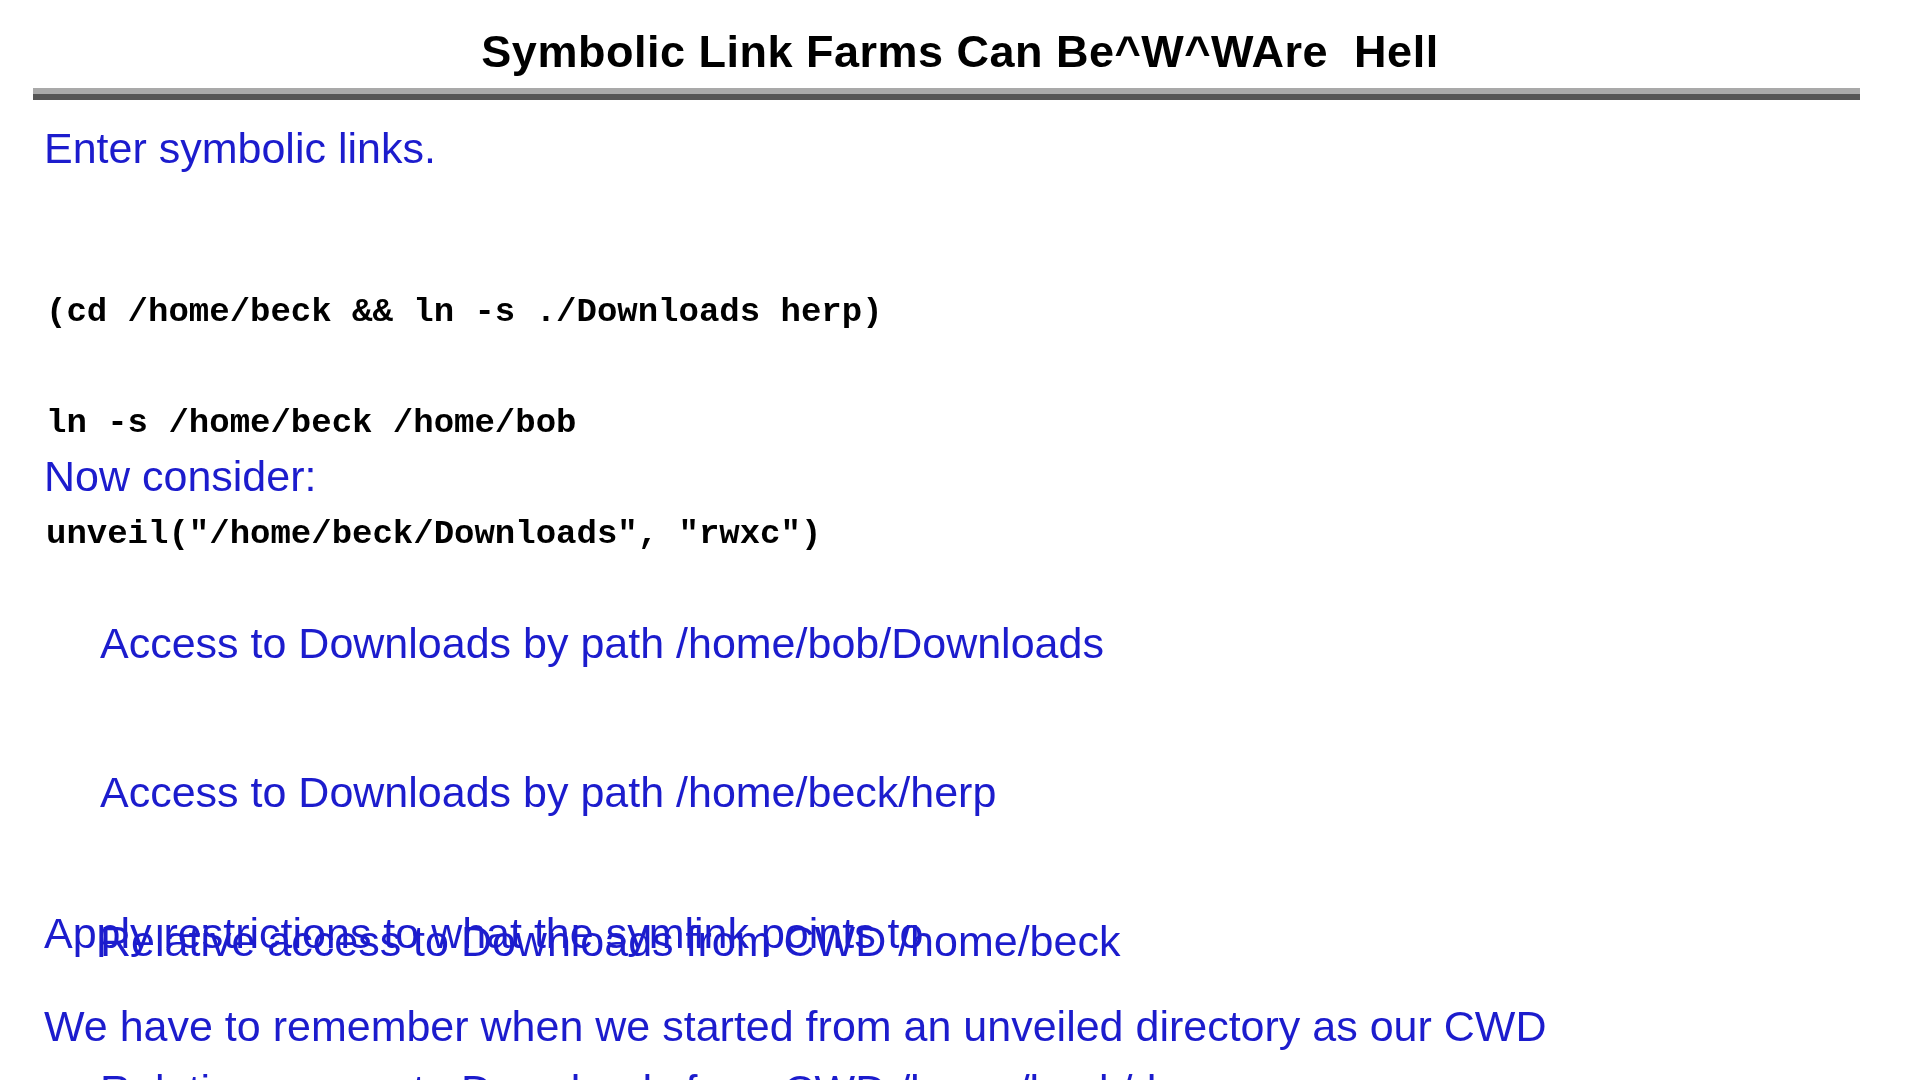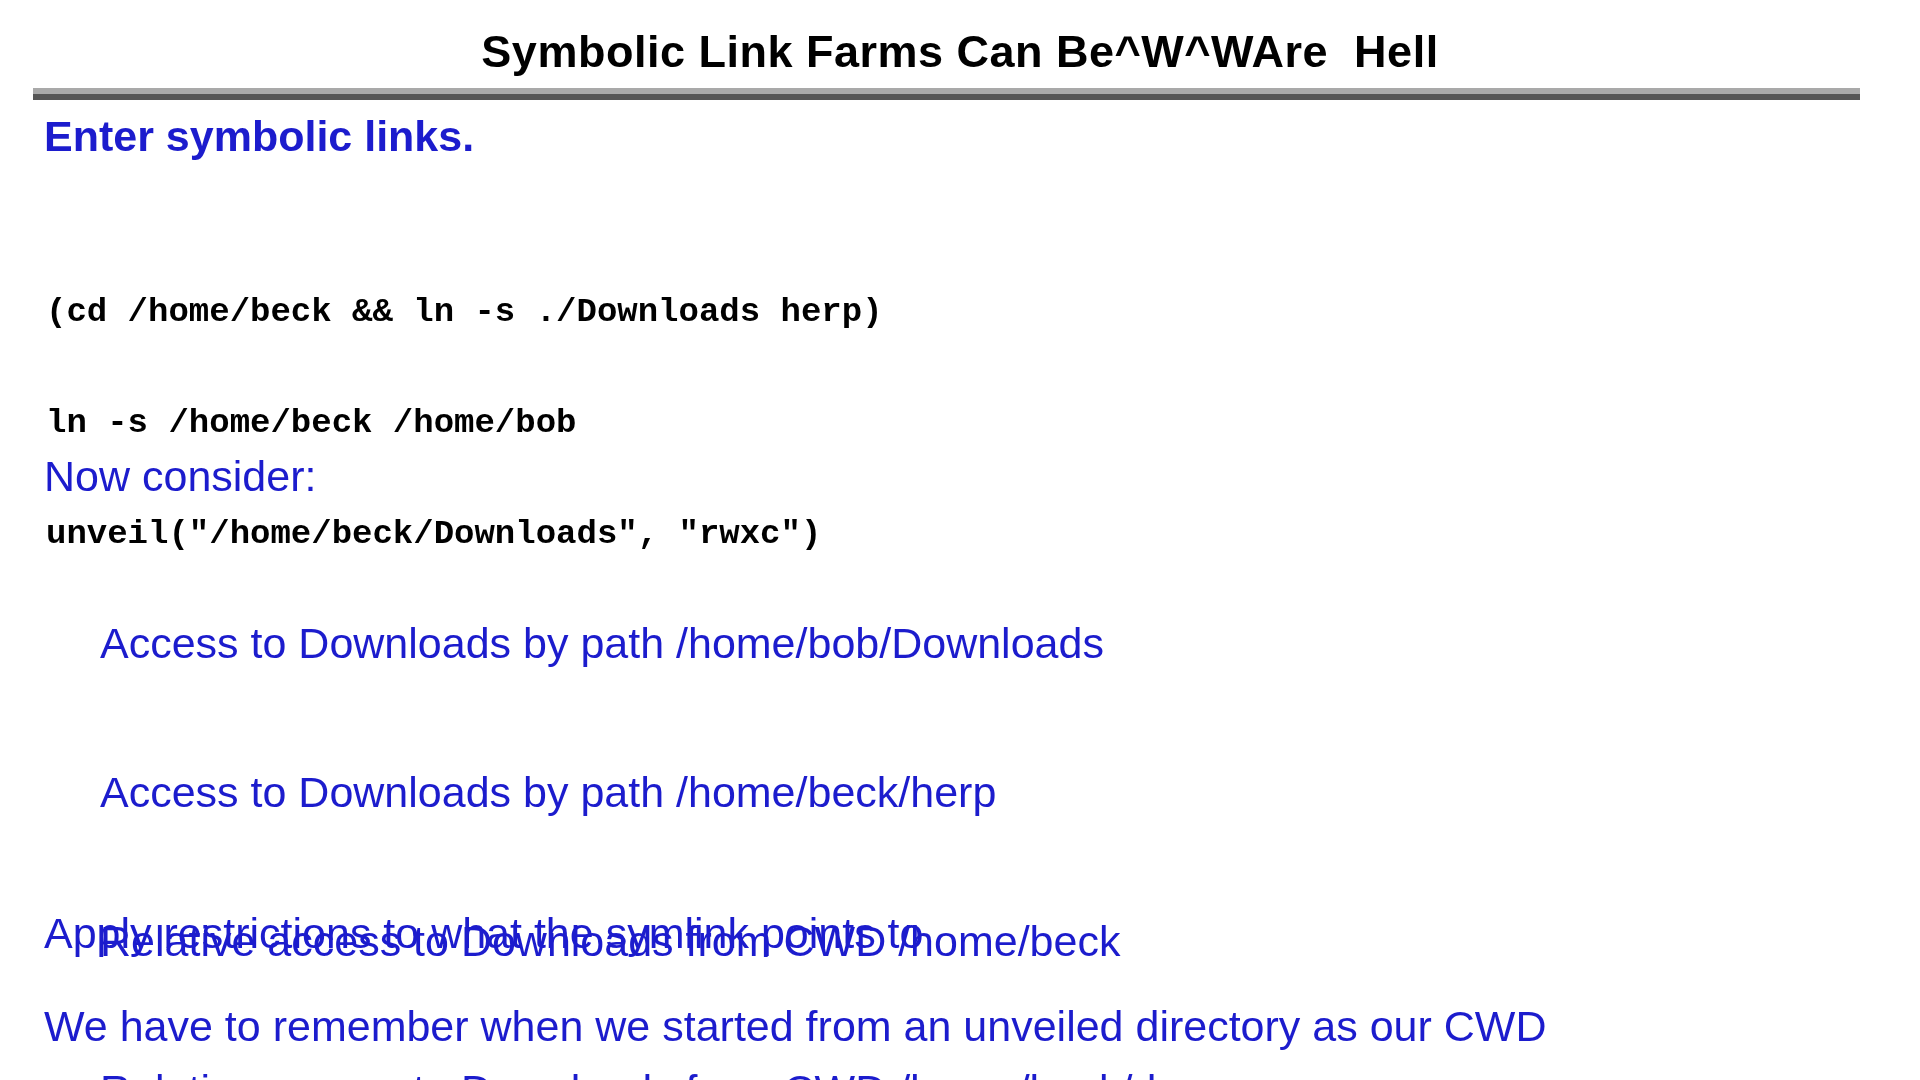--- a/index.html
+++ b/index.html
@@ -39,23 +39,22 @@
     border-bottom: 6px solid #555555;
   }
   .blue-text {
     color: #1c1ccd;
     font-family: "Liberation Sans", sans-serif;
     font-size: 43px;
     white-space: pre;
   }
   .intro {
     position: absolute;
-    top: 112px;
+    top: 124px;
     left: 44px;
-    font-weight: bold;
   }
   .code-block {
     position: absolute;
     top: 220px;
     left: 46px;
     font-family: "Liberation Mono", "DejaVu Sans Mono", monospace;
     font-weight: bold;
     font-size: 34px;
     line-height: 37px;
     color: #000000;

